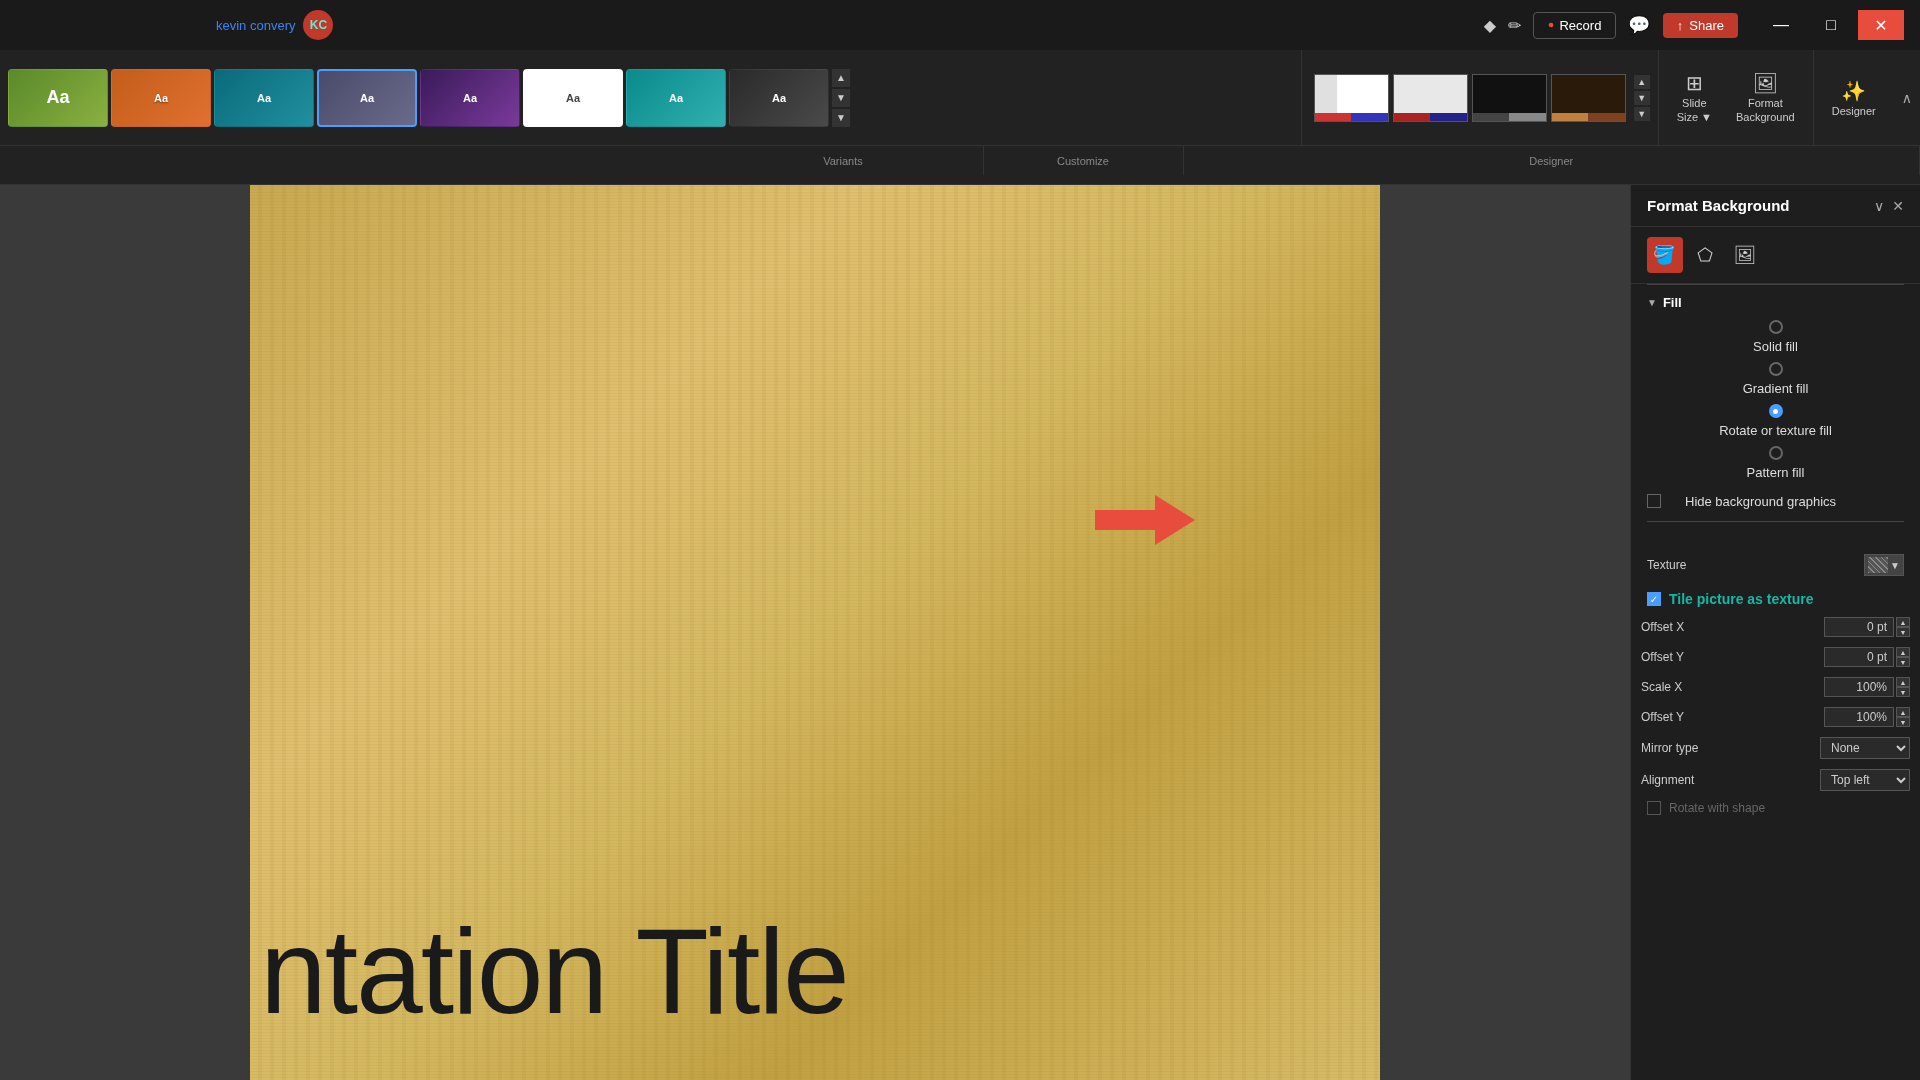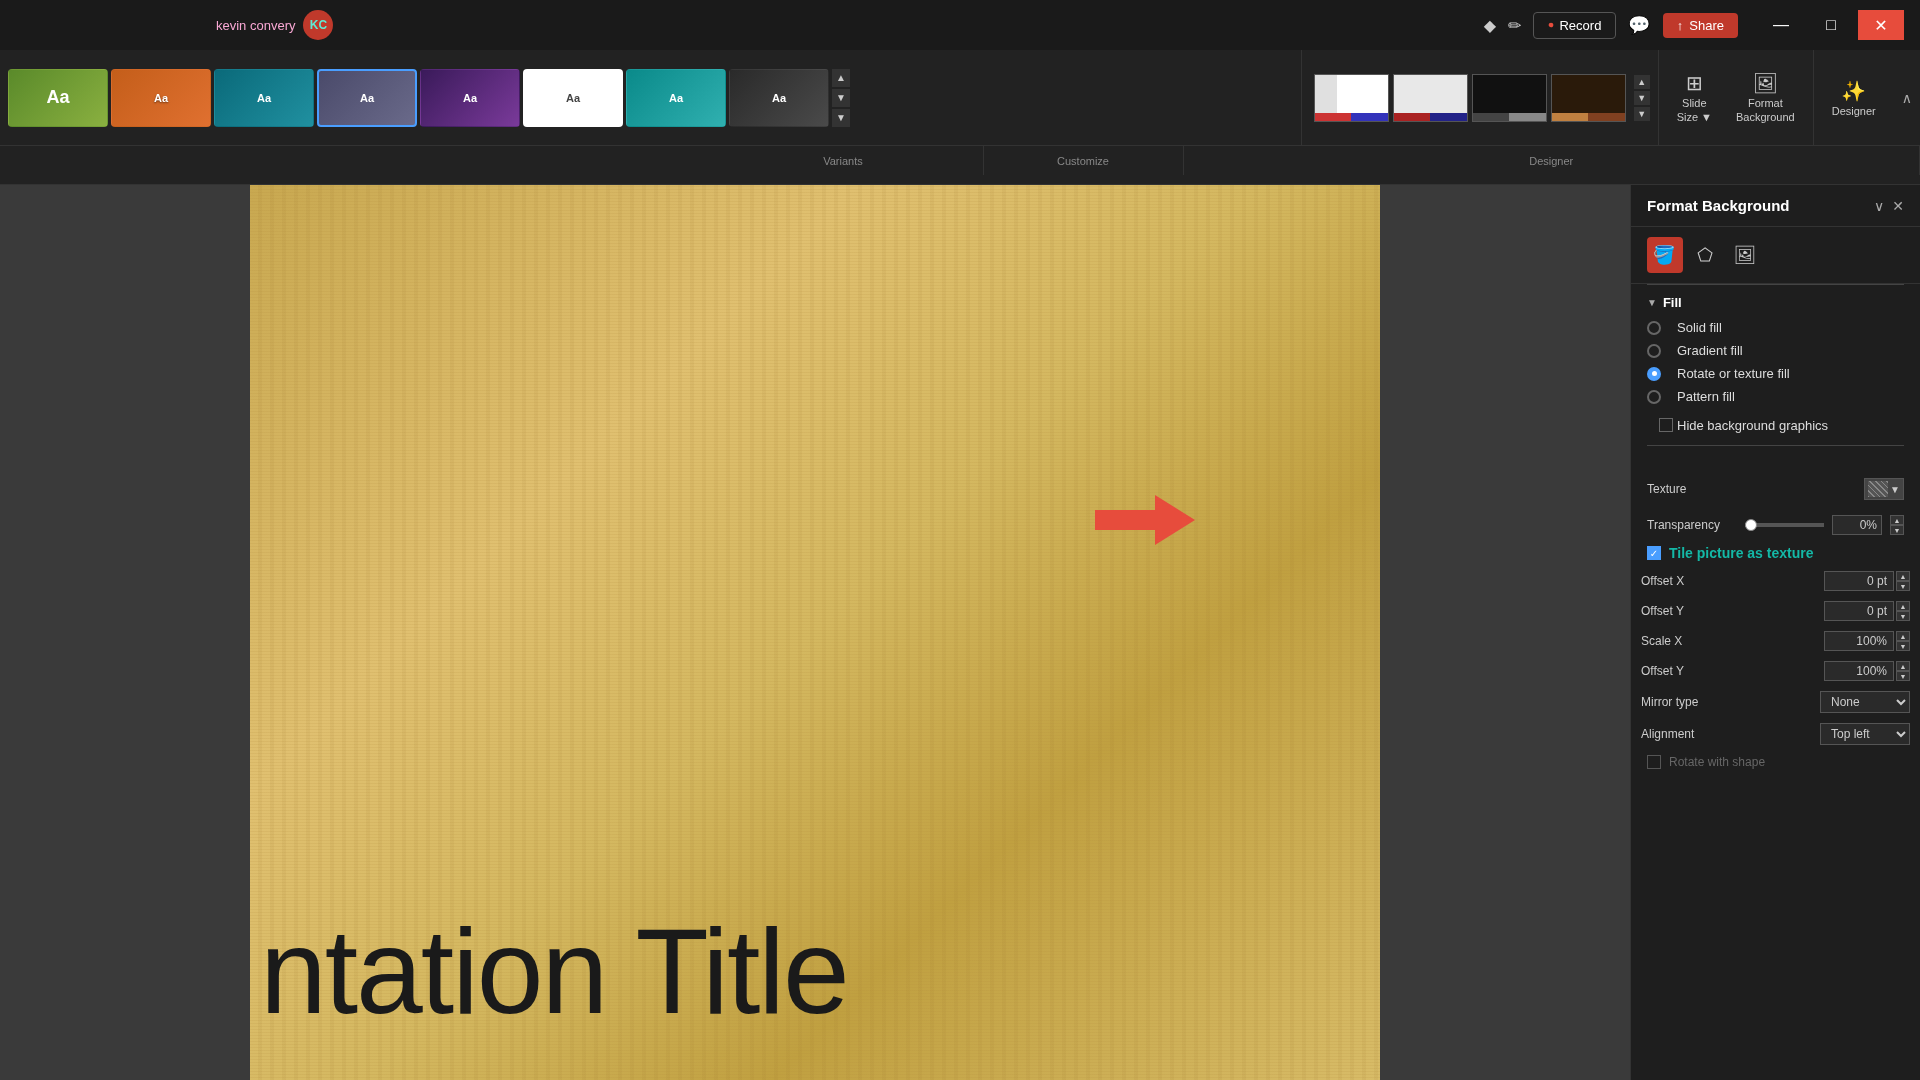--- a/index.html
+++ b/index.html
@@ -199,22 +199,23 @@
     }
     .fill-header {
       display: flex; align-items: center; gap: 6px;
       cursor: pointer; margin-bottom: 10px;
     }
     .fill-header-icon { color: #aaa; font-size: 10px; }
     .fill-header-label { font-size: 13px; font-weight: 600; color: #fff; }
 
     .radio-group { display: flex; flex-direction: column; gap: 8px; }
     .radio-item {
-      display: flex; align-items: center; gap: 16px;
+      display: flex; align-items: center; gap: 5px;
       cursor: pointer;
+      flex-direction: column;
     }
     .radio-circle {
       width: 14px; height: 14px;
       border-radius: 50%;
       border: 2px solid #666;
       background: transparent;
       display: flex; align-items: center; justify-content: center;
       flex-shrink: 0;
     }
     .radio-circle.selected {
@@ -223,22 +224,22 @@
     }
     .radio-circle.selected::after {
       content: '';
       width: 5px; height: 5px;
       border-radius: 50%;
       background: white;
     }
     .radio-label { color: #ddd; font-size: 13px; }
 
     .checkbox-item {
-      display: flex; align-items: flex-start; gap: 4px;
-      cursor: pointer; margin-top: 6px; margin-left: 12px;
+      display: flex; align-items: flex-start; gap: 24px;
+      cursor: pointer; margin-top: 6px;
     }
     .checkbox-box {
       width: 14px; height: 14px;
       border: 1px solid #666;
       background: transparent;
       display: flex; align-items: center; justify-content: center;
       flex-shrink: 0;
     }
     .checkbox-label { color: #ddd; font-size: 13px; }
 
@@ -430,21 +431,21 @@
       background: none; border: none; color: #aaa; cursor: pointer;
       font-size: 14px; padding: 0 8px;
       display: flex; align-items: center;
     }
   </style>
 </head>
 <body>
 
 <div class="top-bar">
   <div style="display:flex;align-items:center;gap:8px;margin-right:auto;padding-left:200px;">
-    <div style="color:#f9a8d4;font-size:13px;">kevin convery</div>
+    <div style="color:#3b82f6;font-size:13px;">kevin convery</div>
     <div class="user-avatar">KC</div>
   </div>
   <span class="top-icon">◆</span>
   <span class="top-icon">✏</span>
   <button class="btn-record">Record</button>
   <span class="top-icon" style="font-size:18px;">💬</span>
   <button class="btn-share">
     <span>↑</span>
     <span>Share</span>
   </button>
@@ -607,31 +608,20 @@
 
 
     <div class="texture-row">
       <span class="texture-label">Texture</span>
       <div class="texture-picker">
         <span style="width:20px;height:16px;background:repeating-linear-gradient(45deg,#888,#888 1px,#555 1px,#555 4px);display:inline-block;"></span>
         <span>▼</span>
       </div>
     </div>
 
-    <div class="transparency-row">
-      <span class="trans-label">Transparency</span>
-      <div class="trans-slider">
-        <div class="trans-slider-thumb"></div>
-      </div>
-      <input class="trans-value-input" value="0%" type="text" style="width: 50px; background: rgb(42, 42, 42); border: 1px solid rgb(85, 85, 85); color: rgb(204, 204, 204); font-size: 12px; padding: 2px 4px; text-align: right;">
-      <div class="trans-spinner">
-        <button style="width:14px;height:10px;background:#333;border:1px solid #555;color:#ccc;cursor:pointer;font-size:7px;display:flex;align-items:center;justify-content:center;">▲</button>
-        <button style="width:14px;height:10px;background:#333;border:1px solid #555;color:#ccc;cursor:pointer;font-size:7px;display:flex;align-items:center;justify-content:center;">▼</button>
-      </div>
-    </div>
 
     <div class="tile-row">
       <div class="tile-checkbox">✓</div>
       <span class="tile-label">Tile picture as texture</span>
     </div>
 
     <div class="prop-row">
       <span class="prop-label">Offset X</span>
       <div class="prop-value">
         <input class="prop-input" value="0 pt" type="text" style="">

